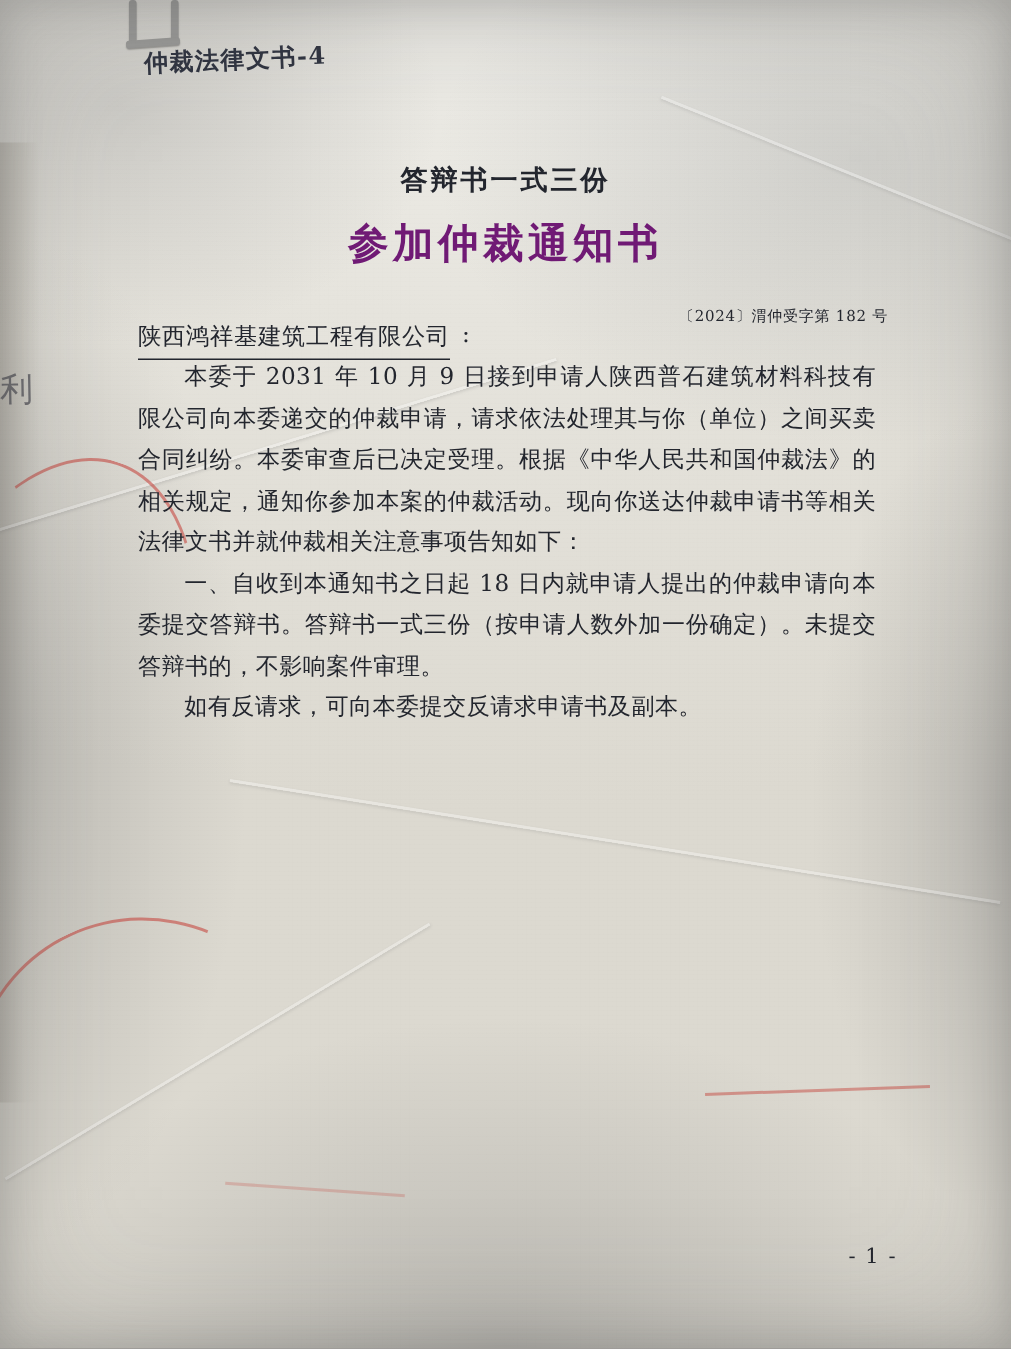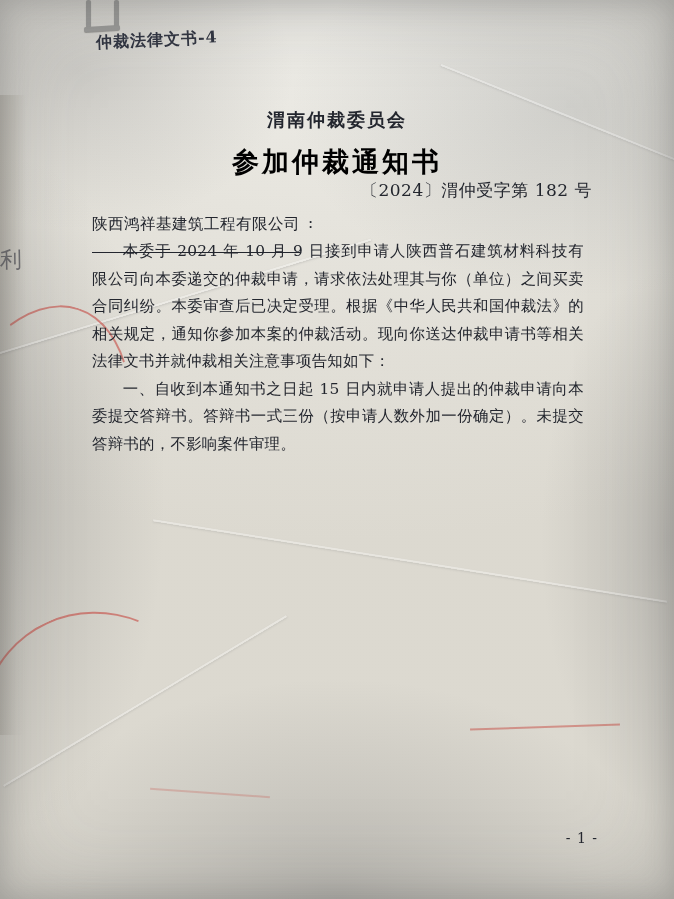--- a/index.html
+++ b/index.html
@@ -129,41 +129,41 @@
   }
   .title {
     position: absolute;
     left: 0; right: 0;
     top: 144px;
     text-align: center;
     font-family: "DejaVu Serif", serif;
     font-size: 27px;
     font-weight: bold;
     letter-spacing: 3px;
-    color: #000000;
+    color: #701a75;
   }
   .docnum {
     position: absolute;
     right: 82px;
-    top: 179px;
-    font-family: "DejaVu Serif", serif;
-    font-size: 17px;
+    top: 204px;
+    font-family: "DejaVu Serif", serif;
+    font-size: 10px;
     letter-spacing: 0.5px;
     color: #23262e;
   }
   .addressee {
     position: absolute;
     left: 92px;
     top: 214px;
     font-family: "DejaVu Serif", serif;
     font-size: 15.5px;
     letter-spacing: 0.5px;
     color: #23262e;
     border-bottom: 1.5px solid #23262e;
-    padding-bottom: 17px;
+    padding-bottom: 4px;
   }
   .addressee-colon {
     position: absolute;
     left: 308px;
     top: 214px;
     font-family: "DejaVu Serif", serif;
     font-size: 15.5px;
     color: #23262e;
   }
   .body {
@@ -228,29 +228,30 @@
     <div class="bar h"></div>
   </div>
 
   <div class="red-arc" style="left:-70px; top:300px; width:190px; height:330px; transform:rotate(18deg);"></div>
   <div class="red-arc" style="left:-20px; top:610px; width:240px; height:260px; transform:rotate(-25deg);"></div>
   <div class="red-line" style="left:470px; top:726px; width:150px; transform:rotate(-2deg);"></div>
   <div class="red-line" style="left:150px; top:792px; width:120px; transform:rotate(4deg); opacity:0.5;"></div>
 
   <div class="doc">
     <div class="handwrite-label">仲裁法律文书-4</div>
-    <div class="org">渭南仲裁委员会</div>
+    <div class="org">答辩书一式三份</div>
     <div class="title">参加仲裁通知书</div>
     <div class="docnum">〔2024〕渭仲受字第 182 号</div>
     <div class="addressee">陕西鸿祥基建筑工程有限公司</div>
     <div class="addressee-colon">:</div>
 
     <div class="body">
-      <p>本委于 2024 年 10 月 9 日接到申请人陕西普石建筑材料科技有限公司向本委递交的仲裁申请，请求依法处理其与你（单位）之间买卖合同纠纷。本委审查后已决定受理。根据《中华人民共和国仲裁法》的相关规定，通知你参加本案的仲裁活动。现向你送达仲裁申请书等相关法律文书并就仲裁相关注意事项告知如下：</p>
-      <p>一、自收到本通知书之日起 15 日内就申请人提出的仲裁申请向本委提交答辩书。答辩书一式三份（按申请人数外加一份确定）。未提交答辩书的，不影响案件审理。</p>
+      <p>本委于 2031 年 10 月 9 日接到申请人陕西普石建筑材料科技有限公司向本委递交的仲裁申请，请求依法处理其与你（单位）之间买卖合同纠纷。本委审查后已决定受理。根据《中华人民共和国仲裁法》的相关规定，通知你参加本案的仲裁活动。现向你送达仲裁申请书等相关法律文书并就仲裁相关注意事项告知如下：</p>
+      <p>一、自收到本通知书之日起 18 日内就申请人提出的仲裁申请向本委提交答辩书。答辩书一式三份（按申请人数外加一份确定）。未提交答辩书的，不影响案件审理。</p>
+      <p>如有反请求，可向本委提交反请求申请书及副本。</p>
     </div>
 
     <div class="pagenum">- 1 -</div>
   </div>
 
   <div class="grain"></div>
   <div class="vignette"></div>
 </div>
 
 </body></html>

